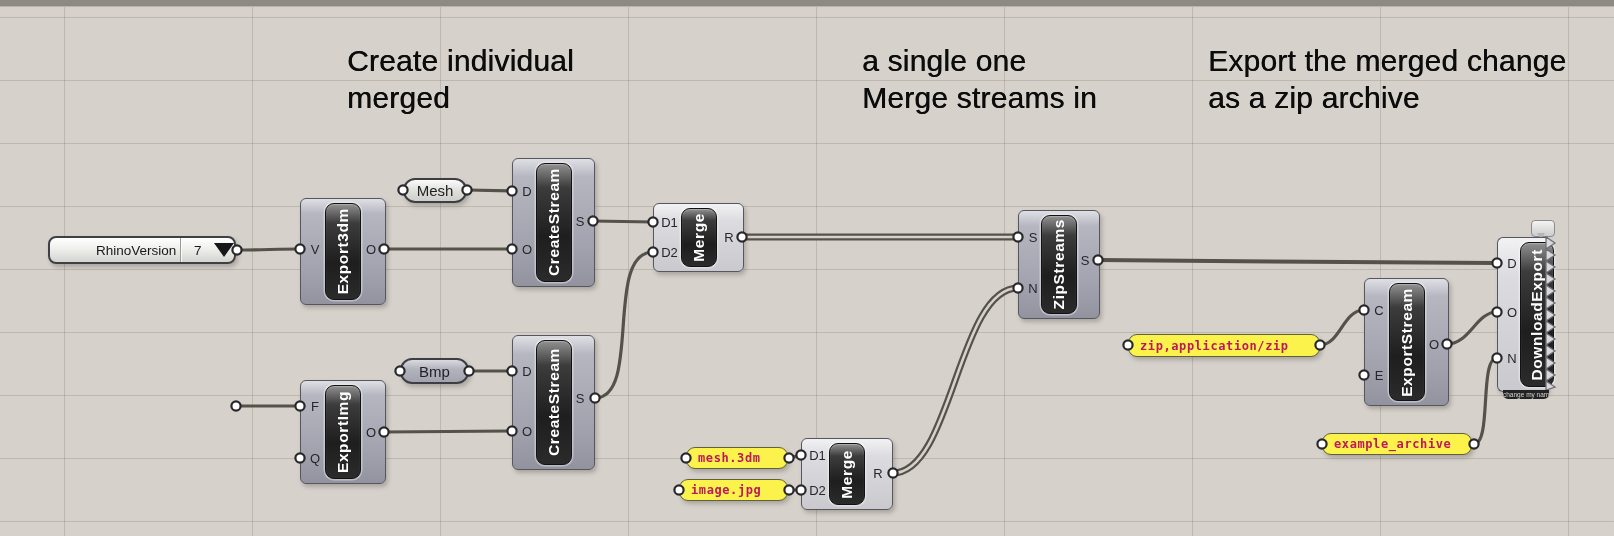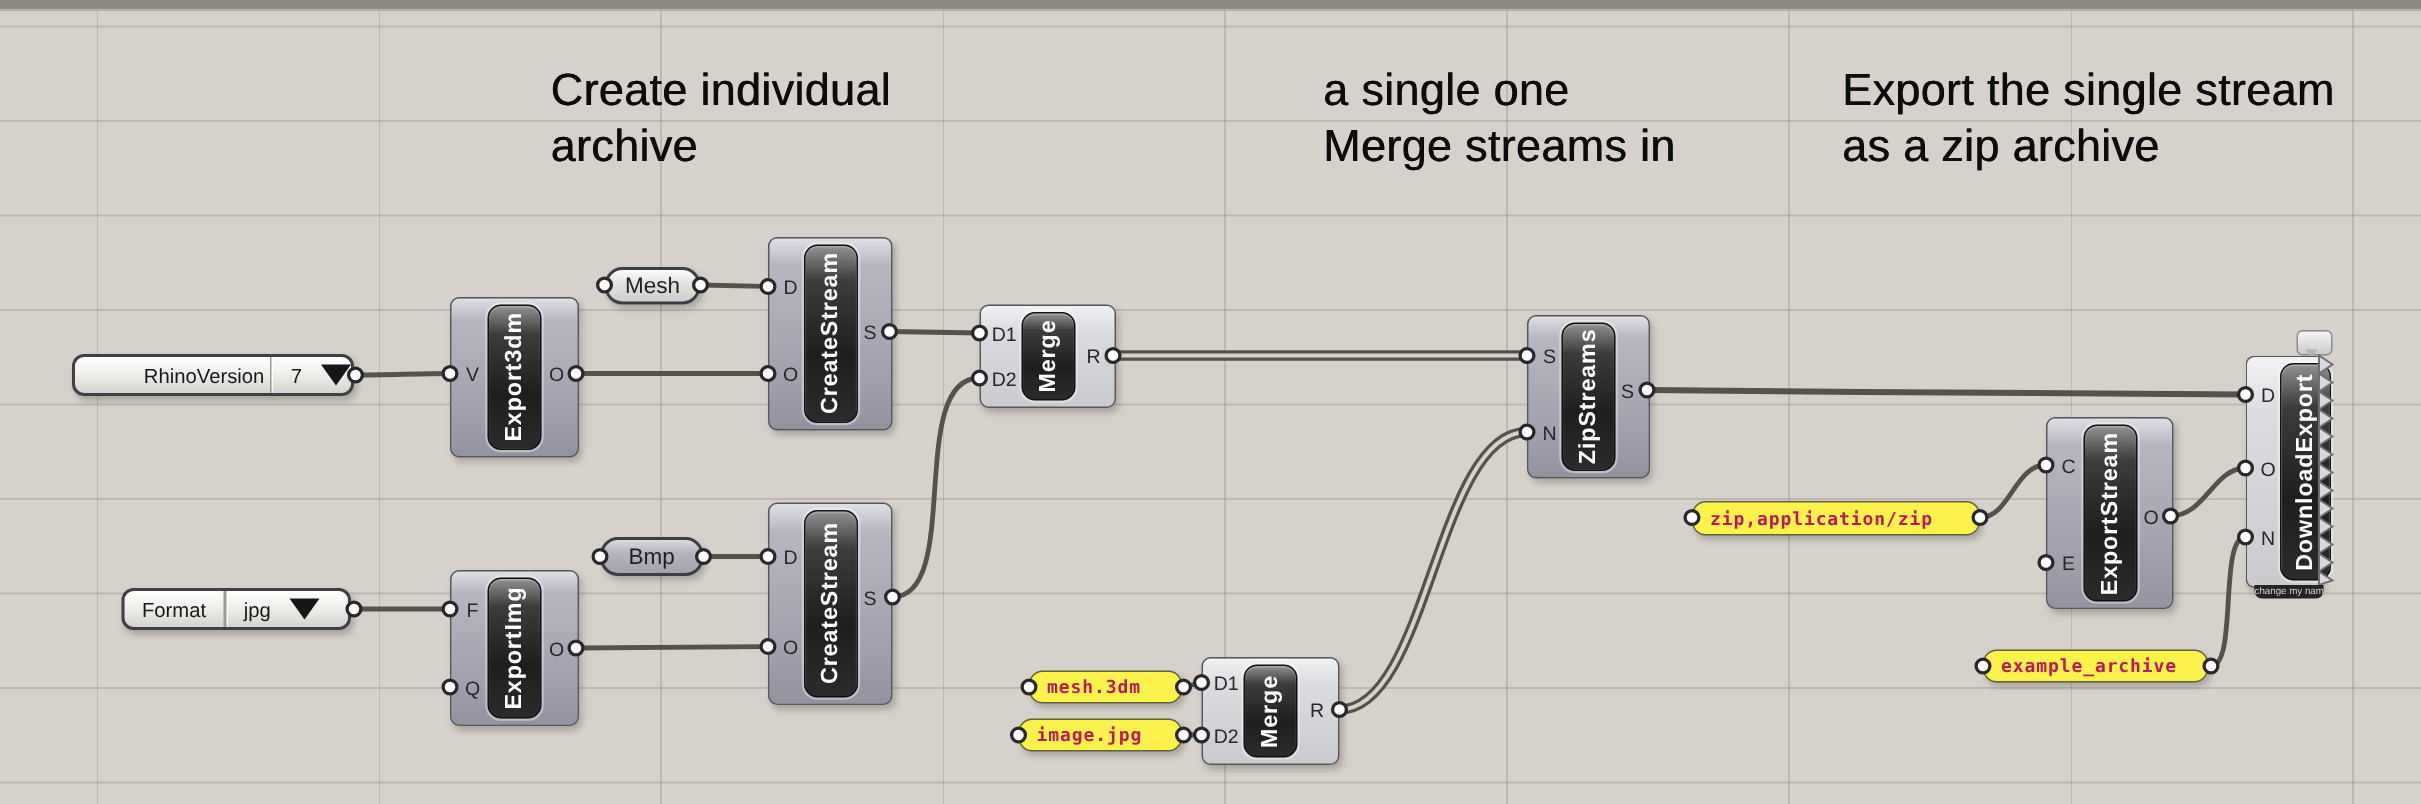--- a/index.html
+++ b/index.html
@@ -7,21 +7,21 @@
   #stage{position:relative;width:1614px;height:536px;overflow:hidden;
     background-color:#d6d2cb;
     background-image:
       linear-gradient(to right, rgba(130,125,115,.30) 1px, transparent 1px),
       linear-gradient(to bottom, rgba(130,125,115,.30) 1px, transparent 1px);
     background-size:188px 63px;
     background-position:64px 17px;}
   #top-edge{position:absolute;left:0;top:0;width:1614px;height:6px;background:#8d8a84;border-bottom:1px solid #b8b4ad;}
 
   .heading{position:absolute;font-size:30px;line-height:37px;font-weight:400;color:#0c0c0c;letter-spacing:0.2px;white-space:nowrap;text-shadow:0.4px 0 0 #0c0c0c;}
-  .heading span{display:block;margin-left:20px;}
+  .heading span{display:block;}
 
   .node{position:absolute;border:1.5px solid #565660;border-radius:6px;box-shadow:2px 3px 4px rgba(60,55,45,.28);}
   .node.gray{background:linear-gradient(180deg,#dfdfe5 0%,#b6b6c1 14%,#a2a2ae 70%,#9393a0 100%);}
   .node.light{background:linear-gradient(180deg,#f2f2f4 0%,#dcdce0 25%,#c9c9ce 100%);}
   .plate{position:absolute;top:4px;bottom:4px;left:50%;transform:translateX(-50%);width:34px;
     background:linear-gradient(180deg,#909090 0%,#3c3c3c 20%,#1e1e1e 62%,#2b2b2b 100%);
     border:1px solid #111;border-radius:9px;
     box-shadow:0 0 0 1.5px rgba(255,255,255,.38), inset 0 1px 1px rgba(255,255,255,.28);
     display:flex;align-items:center;justify-content:center;}
   .vtext{writing-mode:vertical-rl;transform:rotate(180deg);color:#fff;font-weight:bold;font-size:15.5px;letter-spacing:.6px;white-space:nowrap;}
@@ -56,28 +56,28 @@
   .zigzag{position:absolute;overflow:visible;}
 </style>
 </head>
 <body>
 
 <div id="stage">
   <div id="top-edge"></div>
 
   <div class="heading" style="left:347px;top:42px;">
     <span>Create individual</span>
-    <span>archive</span>
+    <span>merged</span>
   </div>
   <div class="heading" style="left:862px;top:42px;">
     <span>a single one</span>
     <span>Merge streams in</span>
   </div>
   <div class="heading" style="left:1208px;top:42px;">
-    <span>Export the single stream</span>
+    <span>Export the merged change</span>
     <span>as a zip archive</span>
   </div>
 
   <svg id="wires" width="1614" height="536">
     <g fill="none" stroke="#55524a" stroke-width="3.2" stroke-linecap="round">
       <path d="M237,250 C258,250 280,249 300,249"></path>
       <path d="M384,249 L512,249"></path>
       <path d="M467,190 L512,191"></path>
       <path d="M593,221 L653,222"></path>
       <path d="M595,398 C642,398 604,252 653,252"></path>
@@ -97,26 +97,20 @@
       <path d="M742,237 L1018,237" stroke="#d6d2cb" stroke-width="2.6"></path>
       <path d="M893,473 C952,473 958,288 1018,288" stroke="#55524a" stroke-width="7"></path>
       <path d="M893,473 C952,473 958,288 1018,288" stroke="#d6d2cb" stroke-width="2.6"></path>
     </g>
   </svg>
 
   <div class="slider" style="left:48px;top:236px;width:188px;">
     <div class="lbl" style="width:113px;margin-left:42px;">RhinoVersion</div>
     <div class="sep"></div>
     <div class="val" style="width:42px;">7</div>
-    <div class="tri"></div>
-  </div>
-  <div class="slider" style="left:81px;top:392px;width:153px;">
-    <div class="lbl" style="width:66px;">Format</div>
-    <div class="sep"></div>
-    <div class="val" style="width:42px;">jpg</div>
     <div class="tri"></div>
   </div>
 
   <div class="pill lightp" style="left:403px;top:178px;width:64px;height:25px;">
     <span>Mesh</span>
   </div>
   <div class="pill grayp" style="left:400px;top:358px;width:69px;height:26px;">
     <span>Bmp</span>
   </div>
 

